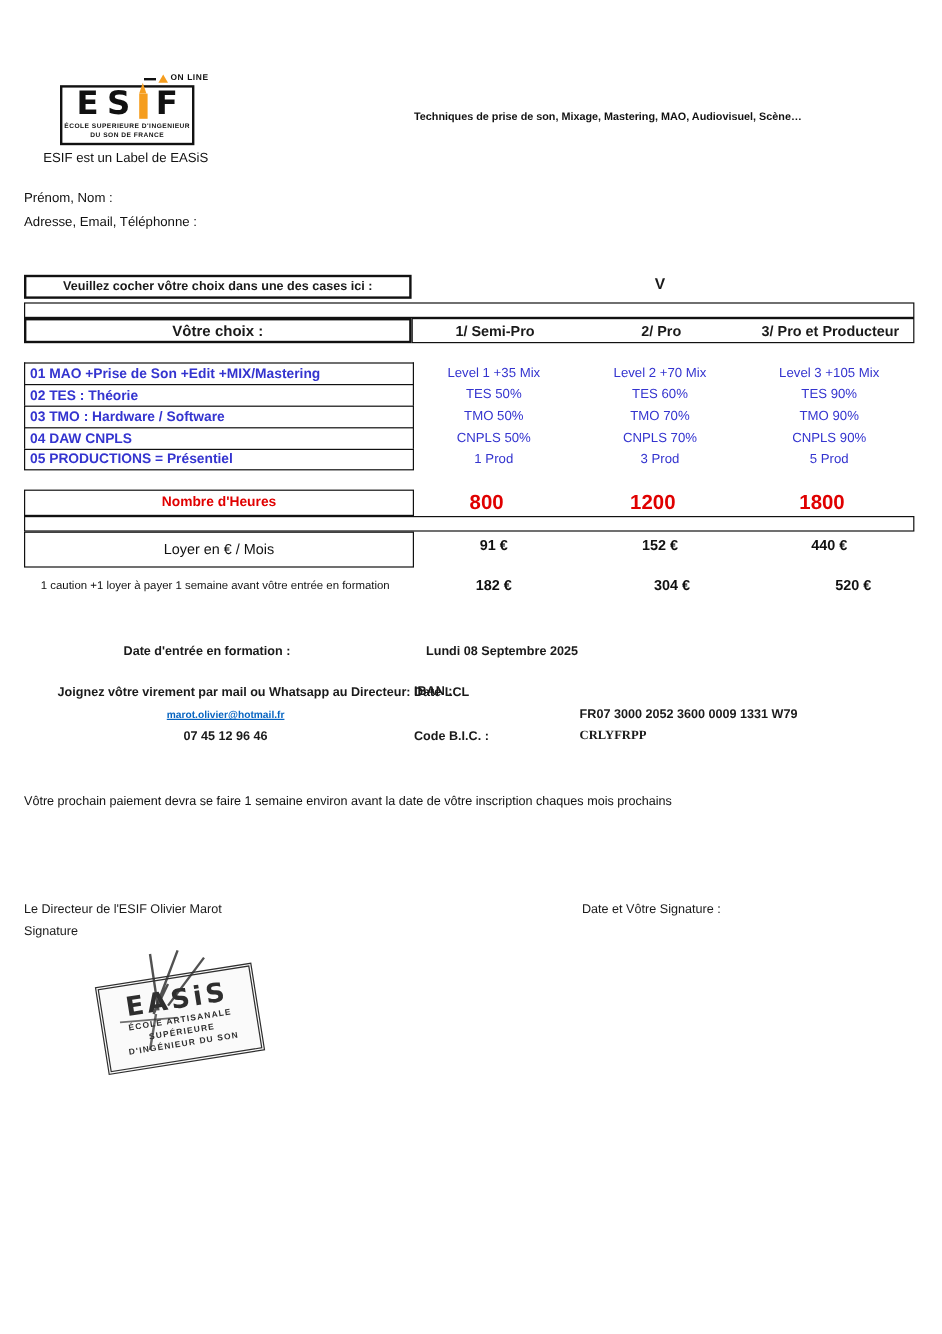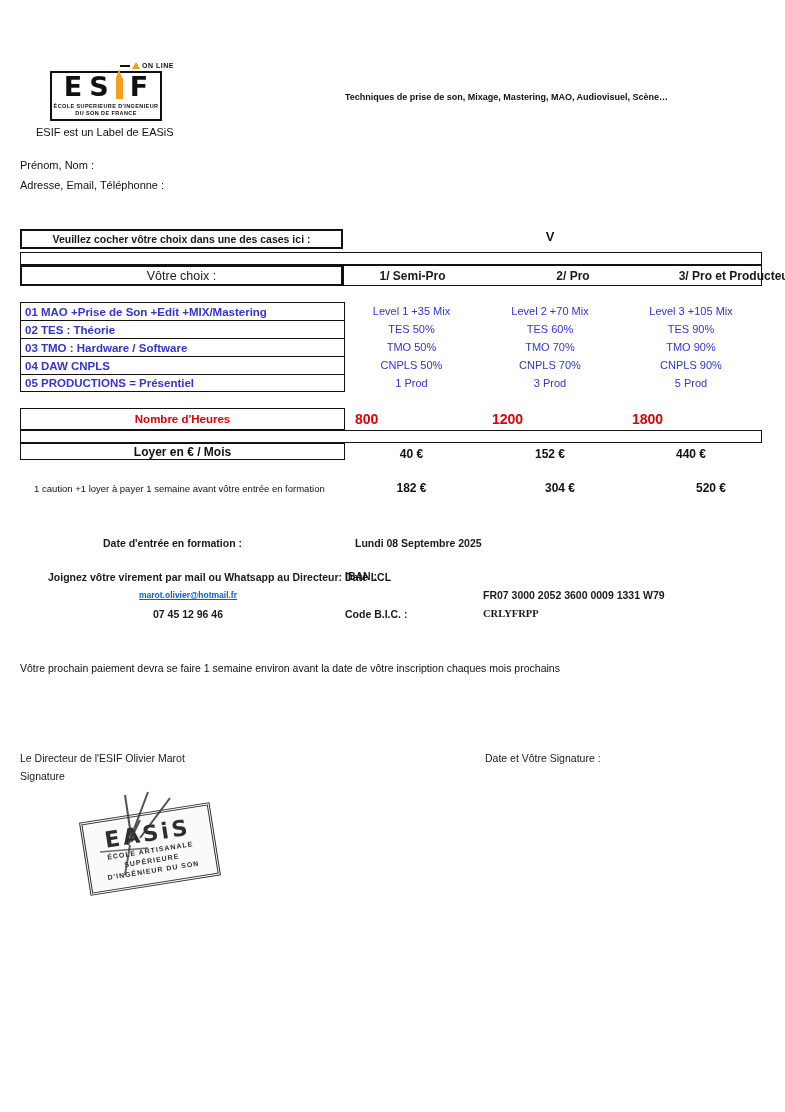--- a/index.html
+++ b/index.html
@@ -25,33 +25,33 @@
   .doc-title { left:345px; top:64px; font-size:15px; font-weight:bold; color:#111; }
   .doc-subtitle { left:345px; top:92px; font-size:9px; font-weight:bold; color:#111; }
 
   
   .fields { left:20px; top:139px; width:325px; font-size:11px; color:#111; line-height:20px;margin-top:16px; }
 
   
   .instr-box { left:20px; top:229px; width:323px; height:20px; border:2px solid #111; display:flex; align-items:center; justify-content:center; font-size:10.5px; font-weight:bold; }
   .vmark-cell { left:480px; top:229px; width:140px; height:20px; text-align:center; font-size:13px; font-weight:bold; }
   .empty-row-1 { left:20px; top:252px; width:742px; height:13px; border:1px solid #111; }
-  .choice-head-left { left:20px; top:265px; width:323px; height:21px; border:2px solid #111; display:flex; align-items:center; justify-content:center; font-size:12.5px; font-weight:normal; }
-  .choice-head-right { left:343px; top:265px; width:419px; height:21px; border:1.5px solid #111; display:grid; grid-template-columns:137px 140px 142px; align-items:center; font-size:12px; font-weight:bold; text-align:center;gap:22px; }
+  .choice-head-left { left:20px; top:265px; width:323px; height:21px; border:2px solid #111; display:flex; align-items:center; justify-content:center; font-size:12.5px; font-weight:bold; }
+  .choice-head-right { left:343px; top:265px; width:419px; height:21px; border:1.5px solid #111; display:grid; grid-template-columns:137px 140px 142px; align-items:center; font-size:12px; font-weight:bold; text-align:center; }
 
   
   .course-label { left:20px; width:325px; height:18px; border:1.5px solid #111; border-bottom-width:0; font-size:11.5px; font-weight:bold; color:#3434cf; display:flex; align-items:center; padding-left:4px; }
   .course-label.last { border-bottom-width:1.5px; }
   .course-vals { left:343px; width:419px; height:18px; display:grid; grid-template-columns:137px 140px 142px; align-items:center; text-align:center; font-size:11px; color:#3434cf; }
 
   
   .hours-label { left:20px; top:408px; width:325px; height:22px; border:1.5px solid #111; display:flex; align-items:center; justify-content:center; font-size:11.5px; font-weight:bold; color:#e00000; }
-  .hours-vals { left:355px; top:408px; width:419px; height:22px; display:grid; grid-template-columns:137px 140px 142px; align-items:center; font-size:14px; font-weight:bold; color:#e00000; }
+  .hours-vals { left:337px; top:408px; width:419px; height:22px; display:grid; grid-template-columns:137px 140px 142px; align-items:center; text-align:center; font-size:17px; font-weight:bold; color:#e00000; }
   .empty-row-2 { left:20px; top:430px; width:742px; height:13px; border:1px solid #111; }
-  .rent-label { left:20px; top:443px; width:325px; height:17px; border:1px solid #111; display:flex; align-items:center; justify-content:center; font-size:12px; color:#111;font-weight:bold; }
+  .rent-label { left:20px; top:443px; width:325px; height:30px; border:1px solid #111; display:flex; align-items:center; justify-content:center; font-size:12px; color:#111; }
   .rent-vals { left:343px; top:443px; width:419px; height:22px; display:grid; grid-template-columns:137px 140px 142px; align-items:center; text-align:center; font-size:12px; font-weight:bold; color:#111; }
   .caution-label { left:34px; top:483px; font-size:9.5px; color:#111; }
   .caution-vals { left:343px; top:479px; width:419px; height:18px; display:grid; grid-template-columns:137px 140px 142px; align-items:center; text-align:center; font-size:12px; font-weight:bold; color:#111;gap:10px; }
 
   
   .entry-label { left:20px; top:537px; width:222px; text-align:right; font-size:10.5px; font-weight:bold; }
   .entry-value { left:355px; top:537px; font-size:10.5px; font-weight:bold; }
 
   
   .pay-instr { left:48px; top:571px; font-size:10.5px; font-weight:bold; }
@@ -152,21 +152,21 @@
   <div class="abs hours-label">Nombre d'Heures</div>
   <div class="abs hours-vals">
     <span>800</span>
     <span>1200</span>
     <span>1800</span>
   </div>
   <div class="abs empty-row-2"></div>
 
   <div class="abs rent-label">Loyer en € / Mois</div>
   <div class="abs rent-vals">
-    <span>40 €</span>
+    <span>91 €</span>
     <span>152 €</span>
     <span>440 €</span>
   </div>
 
   <div class="abs caution-label">1 caution +1 loyer à payer 1 semaine avant vôtre entrée en formation</div>
   <div class="abs caution-vals">
     <span>182 €</span>
     <span>304 €</span>
     <span>520 €</span>
   </div>

